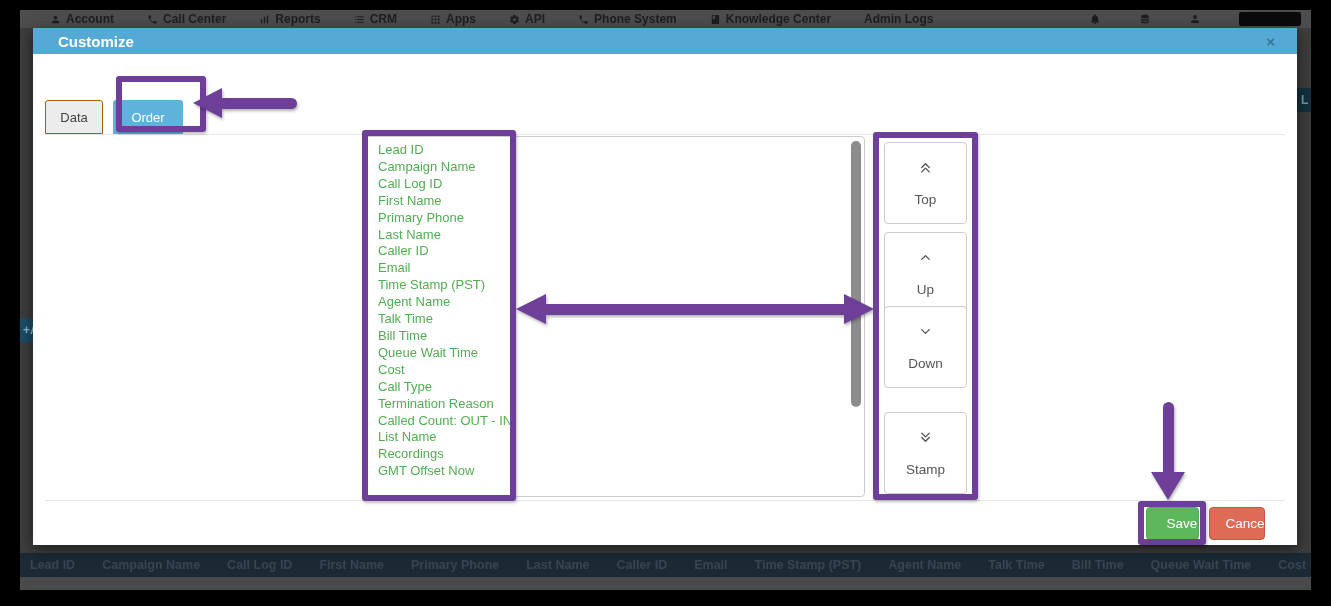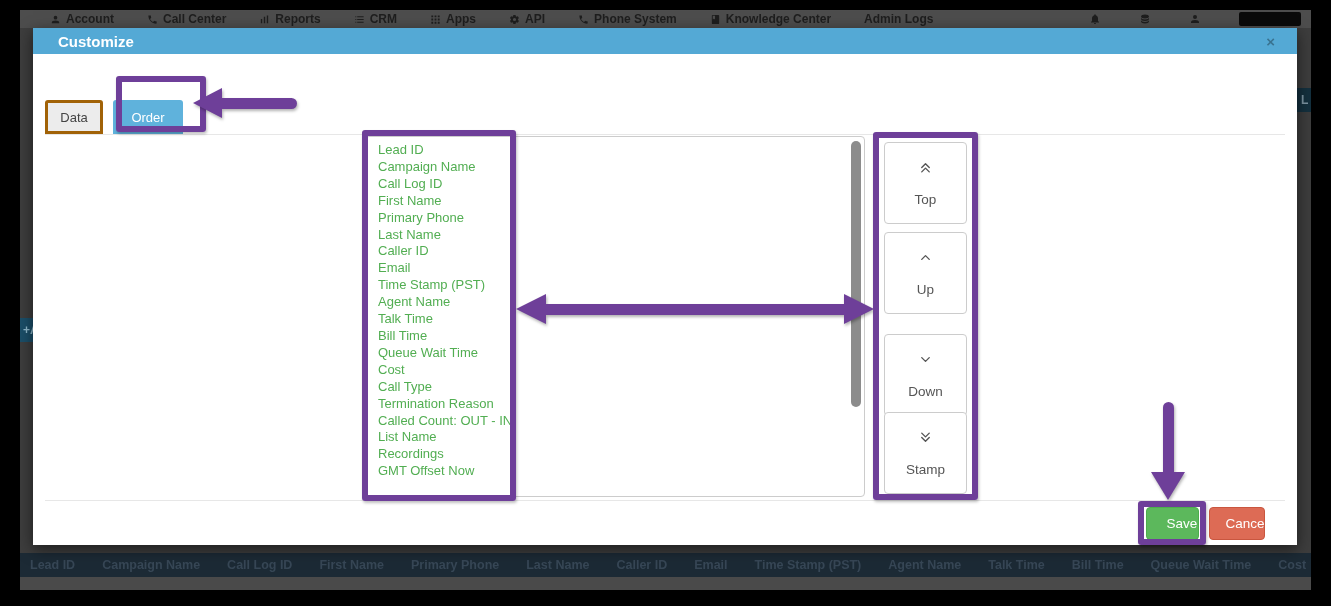--- a/index.html
+++ b/index.html
@@ -35,21 +35,21 @@
   
   .modal { position:absolute; left:13px; top:18px; width:1264px; height:517px; background:#fff;
            box-shadow:0 4px 14px rgba(0,0,0,.55); }
   .modal-header { position:absolute; left:0; top:0; width:100%; height:26px; background:#54a9d5;
                   display:flex; align-items:center; }
   .modal-title { color:#fff; font-size:15px; font-weight:700; padding-left:25px; }
   .modal-close { margin-left:auto; margin-right:22px; color:rgba(0,0,0,.32); font-size:15px; font-weight:700; cursor:pointer; }
 
   .tab { position:absolute; top:72px; height:34px; border-radius:3px 3px 0 0; font-size:13px;
          display:flex; align-items:center; justify-content:center; cursor:pointer; }
-  .tab-data  { left:12px; width:58px; background:#ececec; color:#444; border:3px solid #a16207; }
+  .tab-data  { left:12px; width:58px; background:#ececec; color:#444; border:1px solid #a16207; }
   .tab-order { left:80px; width:70px; background:#5fb2dc; color:#fff; }
   .tab-divider { position:absolute; left:12px; top:106px; width:1240px; height:1px; background:#e7e7e7; }
 
   .listbox { position:absolute; left:332px; top:108px; width:500px; height:361px; background:#fff;
              border:1px solid #ccc; border-radius:4px; }
   .listbox ul { list-style:none; padding:5px 0 0 12px; }
   .listbox li { color:#52ae52; font-size:13px; line-height:16.9px; white-space:nowrap; cursor:pointer; }
   .scroll-thumb { position:absolute; right:3px; top:4px; width:10px; height:266px; background:#8c8c8c; border-radius:5px; cursor:grab; }
 
   .btn-col-item { position:absolute; left:851px; width:83px; height:82px; background:#fff; border:1px solid #ccc;
@@ -224,21 +224,21 @@
                 <polyline points="6,19 12,13 18,19" fill="none" stroke="currentColor" stroke-width="2.2"></polyline>
               </svg></span>
             <span>Top</span>
           </div>
           <div class="btn-col-item" style="top:204px">
             <span><svg viewBox="0 0 24 24" xmlns="http://www.w3.org/2000/svg">
                 <polyline points="6,15 12,9 18,15" fill="none" stroke="currentColor" stroke-width="2.2"></polyline>
               </svg></span>
             <span>Up</span>
           </div>
-          <div class="btn-col-item" style="top:306px">
+          <div class="btn-col-item" style="top:278px">
             <span><svg viewBox="0 0 24 24" xmlns="http://www.w3.org/2000/svg">
                 <polyline points="6,9 12,15 18,9" fill="none" stroke="currentColor" stroke-width="2.2"></polyline>
               </svg></span>
             <span>Down</span>
           </div>
           <div class="btn-col-item" style="top:384px">
             <span><svg viewBox="0 0 24 24" xmlns="http://www.w3.org/2000/svg">
                 <polyline points="6,5 12,11 18,5" fill="none" stroke="currentColor" stroke-width="2.2"></polyline>
                 <polyline points="6,12 12,18 18,12" fill="none" stroke="currentColor" stroke-width="2.2"></polyline>
               </svg></span>

